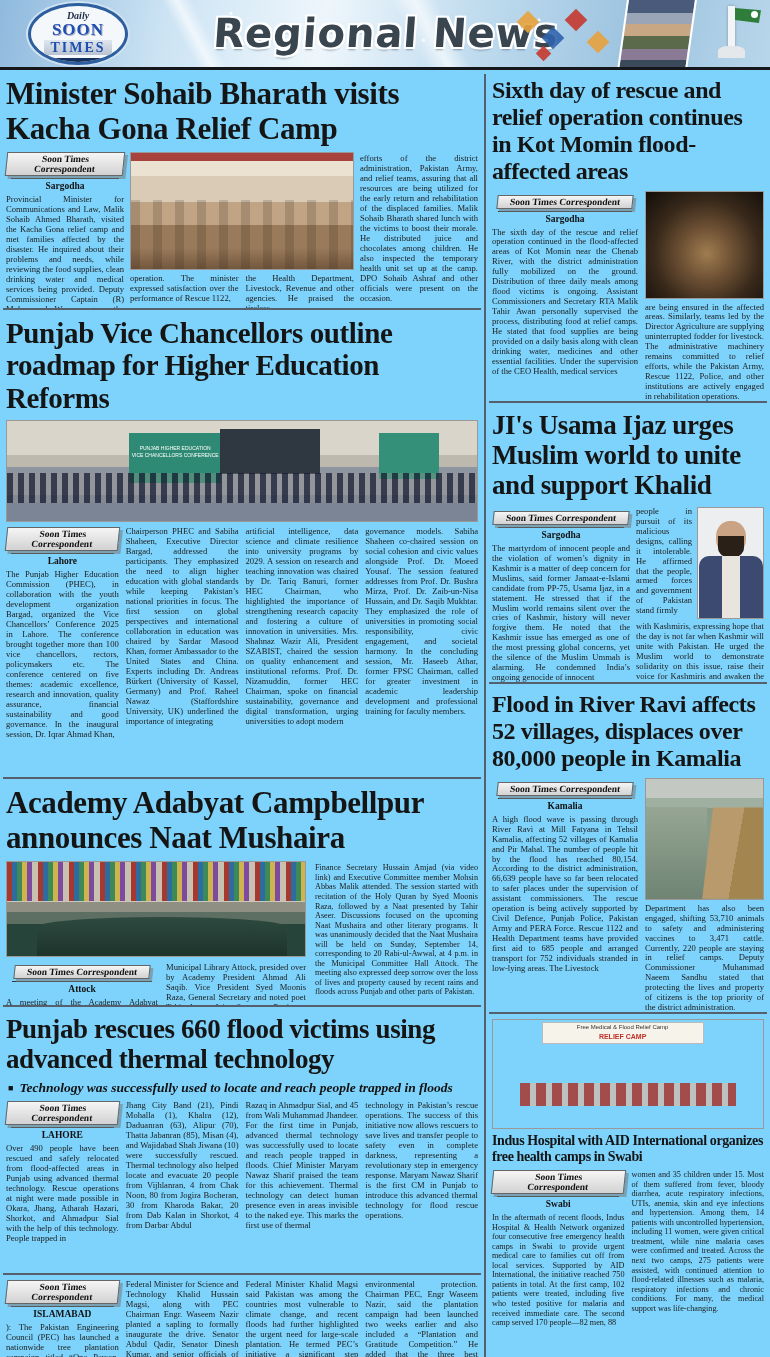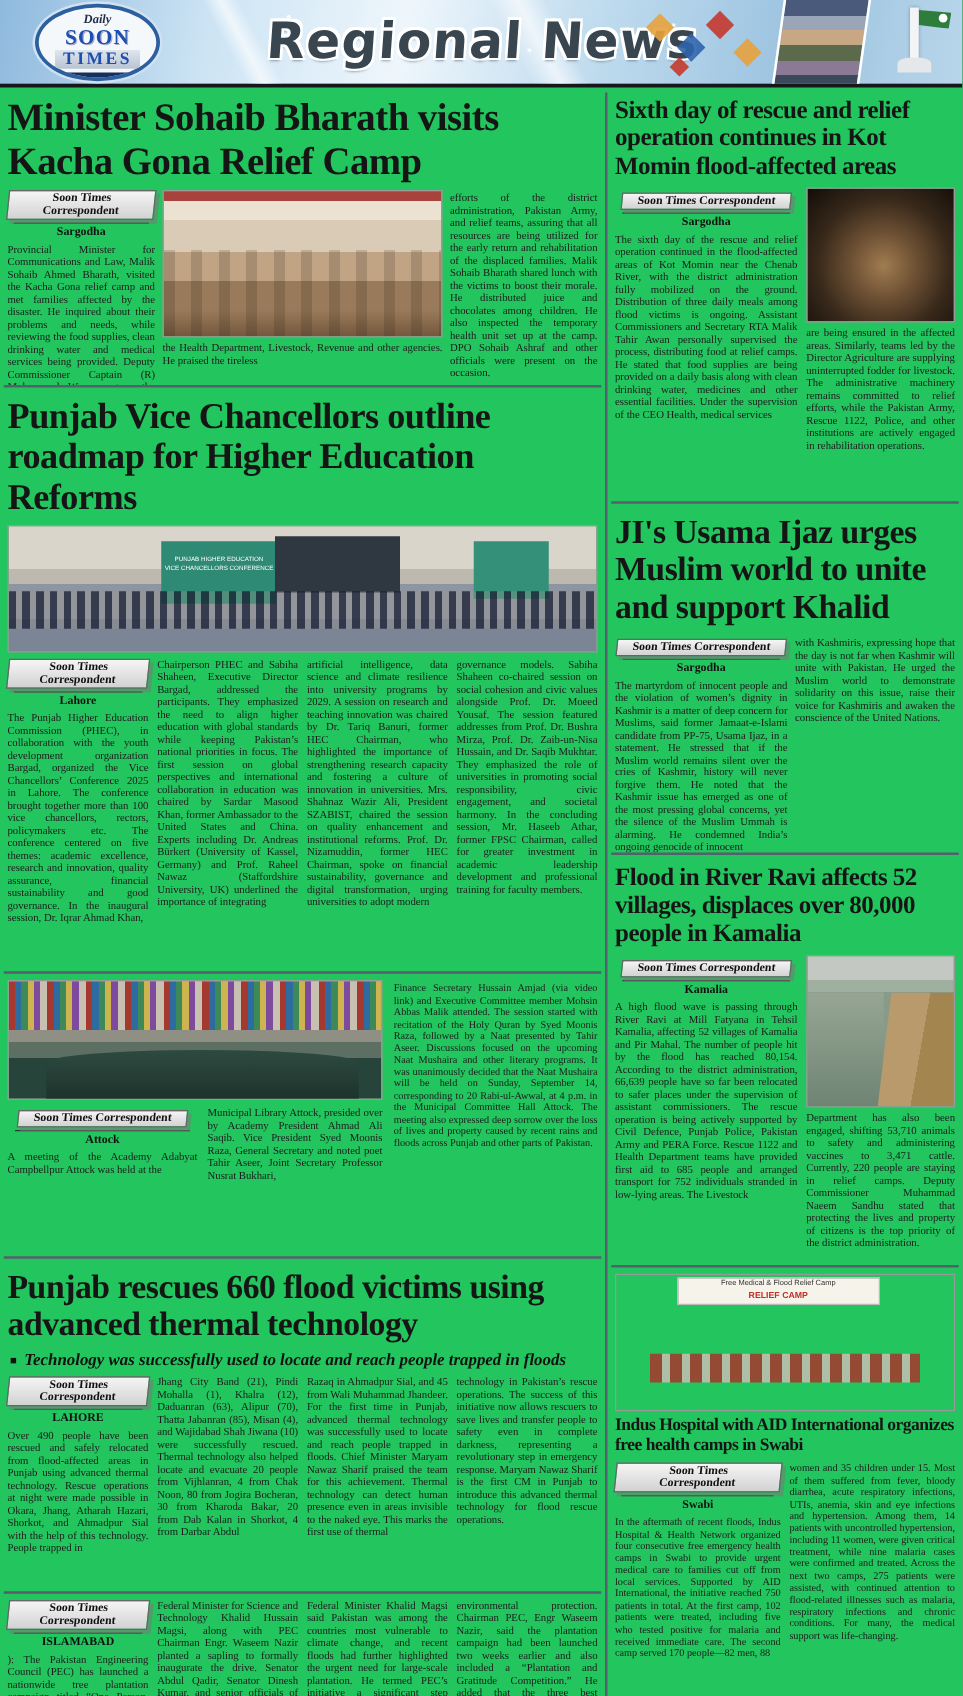--- a/index.html
+++ b/index.html
@@ -1,17 +1,17 @@
 <!DOCTYPE html>
 <html><head>
 <meta charset="utf-8">
 <style>
   * { margin:0; padding:0; box-sizing:border-box; }
   body { background:#888; font-family:"Liberation Serif", serif; }
-  .page { width:770px; height:1357px; margin:0 auto; background:#22c55e; overflow:hidden;
+  .page { width:770px; height:1357px; margin:0 auto; background:#7dd3fc; overflow:hidden;
           display:flex; flex-direction:column; position:relative; }
 
   
   .masthead { height:70px; position:relative; overflow:hidden; flex:0 0 70px;
     background:
       radial-gradient(circle at 30% 20%, rgba(255,255,255,.9) 0 1px, transparent 2px),
       radial-gradient(circle at 55% 60%, rgba(255,255,255,.8) 0 1px, transparent 2px),
       radial-gradient(circle at 70% 30%, rgba(255,255,255,.8) 0 1px, transparent 2px),
       linear-gradient(100deg,#8fb9dd 0%,#cde4f4 22%,#eef6fc 42%,#bfdbee 62%,#9cc3e0 82%,#b8d6ea 100%);
     border-bottom:3px solid #15171a; }
@@ -55,21 +55,21 @@
   .colL { width:478px; }
   .vrule { width:2px; background:#55606c; margin:4px 3px 0; }
   .colR { flex:1; }
 
   .art { border-bottom:2.5px solid #55606c; padding:5px 3px 4px; overflow:hidden; }
   .art:last-child { border-bottom:none; }
 
   .headline { font-weight:bold; color:#151515; line-height:1.12;
               letter-spacing:-.4px; margin:2px 0 6px; }
   .h32 { font-size:31px; } .h30 { font-size:29px; } .h28 { font-size:27px; }
-  .h26 { font-size:20px; } .h24 { font-size:14px; }
+  .h26 { font-size:24px; } .h24 { font-size:14px; }
 
   .byline { text-align:center; margin-bottom:4px; }
   .corr-badge { display:inline-block; font-size:9.5px; font-weight:bold; color:#111;
     border:1px solid #666; padding:1px 12px; background:linear-gradient(180deg,#f5f5f5,#d2d2d2);
     box-shadow:3px 3px 0 rgba(120,120,120,.55); transform:skewX(-6deg); }
   .byline-rule { height:1px; background:#333; width:92%; margin:2px auto; }
   .loc { font-size:9.5px; font-weight:bold; color:#111; }
 
   .bodytext { font-size:8.6px; line-height:1.16; text-align:justify; color:#1c1c1c; }
   .bodytext.small { font-size:8.2px; }
@@ -195,20 +195,21 @@
             <div class="byline">
               <div class="corr-badge">Soon Times Correspondent</div>
               <div class="byline-rule"></div>
               <div class="loc">Sargodha</div>
             </div>
             <div class="bodytext">Provincial Minister for Communications and Law, Malik Sohaib Ahmed Bharath, visited the Kacha Gona relief camp and met families affected by the disaster. He inquired about their problems and needs, while reviewing the food supplies, clean drinking water and medical services being provided. Deputy Commissioner Captain (R) Muhammad Waseem gave the minister a detailed briefing on the ongoing relief</div>
           </div>
           <div class="a1-mid">
             <div class="photo ph-relief" style="height:118px;"></div>
             <div class="a1-minicols">
+              <div class="bodytext">operation. The minister expressed satisfaction over the performance of Rescue 1122,</div>
               <div class="bodytext">the Health Department, Livestock, Revenue and other agencies. He praised the tireless</div>
             </div>
           </div>
           <div class="a1-right">
             <div class="bodytext">efforts of the district administration, Pakistan Army, and relief teams, assuring that all resources are being utilized for the early return and rehabilitation of the displaced families. Malik Sohaib Bharath shared lunch with the victims to boost their morale. He distributed juice and chocolates among children. He also inspected the temporary health unit set up at the camp. DPO Sohaib Ashraf and other officials were present on the occasion.</div>
           </div>
         </div>
       </div>
 
       <div class="art" style="height:469px;">
@@ -230,20 +231,21 @@
             </div>
             <div class="bodytext">The Punjab Higher Education Commission (PHEC), in collaboration with the youth development organization Bargad, organized the Vice Chancellors’ Conference 2025 in Lahore. The conference brought together more than 100 vice chancellors, rectors, policymakers etc. The conference centered on five themes: academic excellence, research and innovation, quality assurance, financial sustainability and good governance. In the inaugural session, Dr. Iqrar Ahmad Khan,</div>
           </div>
           <div class="bodytext">Chairperson PHEC and Sabiha Shaheen, Executive Director Bargad, addressed the participants. They emphasized the need to align higher education with global standards while keeping Pakistan’s national priorities in focus. The first session on global perspectives and international collaboration in education was chaired by Sardar Masood Khan, former Ambassador to the United States and China. Experts including Dr. Andreas Bürkert (University of Kassel, Germany) and Prof. Raheel Nawaz (Staffordshire University, UK) underlined the importance of integrating</div>
           <div class="bodytext">artificial intelligence, data science and climate resilience into university programs by 2029. A session on research and teaching innovation was chaired by Dr. Tariq Banuri, former HEC Chairman, who highlighted the importance of strengthening research capacity and fostering a culture of innovation in universities. Mrs. Shahnaz Wazir Ali, President SZABIST, chaired the session on quality enhancement and institutional reforms. Prof. Dr. Nizamuddin, former HEC Chairman, spoke on financial sustainability, governance and digital transformation, urging universities to adopt modern</div>
           <div class="bodytext">governance models. Sabiha Shaheen co-chaired session on social cohesion and civic values alongside Prof. Dr. Moeed Yousaf. The session featured addresses from Prof. Dr. Bushra Mirza, Prof. Dr. Zaib-un-Nisa Hussain, and Dr. Saqib Mukhtar. They emphasized the role of universities in promoting social responsibility, civic engagement, and societal harmony. In the concluding session, Mr. Haseeb Athar, former FPSC Chairman, called for greater investment in academic leadership development and professional training for faculty members.</div>
         </div>
       </div>
 
       <div class="art" style="height:228px;">
+        <div class="headline h32">Academy Adabyat Campbellpur announces Naat Mushaira</div>
         <div class="a3-grid">
           <div class="a3-left">
             <div class="photo ph-library" style="height:96px;"></div>
             <div class="a3-bottom">
               <div class="a3-b1">
                 <div class="byline">
                   <div class="corr-badge">Soon Times Correspondent</div>
                   <div class="byline-rule"></div>
                   <div class="loc">Attock</div>
                 </div>
@@ -322,20 +324,28 @@
         <div class="r2-grid">
           <div class="r2-c1">
             <div class="byline">
               <div class="corr-badge">Soon Times Correspondent</div>
               <div class="byline-rule"></div>
               <div class="loc">Sargodha</div>
             </div>
             <div class="bodytext">The martyrdom of innocent people and the violation of women’s dignity in Kashmir is a matter of deep concern for Muslims, said former Jamaat-e-Islami candidate from PP-75, Usama Ijaz, in a statement. He stressed that if the Muslim world remains silent over the cries of Kashmir, history will never forgive them. He noted that the Kashmir issue has emerged as one of the most pressing global concerns, yet the silence of the Muslim Ummah is alarming. He condemned India’s ongoing genocide of innocent</div>
           </div>
           <div class="r2-right">
+            <div class="r2-top">
+              <div class="r2-mini bodytext">people in pursuit of its malicious designs, calling it intolerable. He affirmed that the people, armed forces and government of Pakistan stand firmly</div>
+              <div class="photo ph-portrait" style="flex:1; height:112px;">
+                <div class="p-head"></div>
+                <div class="p-beard"></div>
+                <div class="p-vest"></div>
+              </div>
+            </div>
             <div class="r2-bottom bodytext">with Kashmiris, expressing hope that the day is not far when Kashmir will unite with Pakistan. He urged the Muslim world to demonstrate solidarity on this issue, raise their voice for Kashmiris and awaken the conscience of the United Nations.</div>
           </div>
         </div>
       </div>
 
       <div class="art" style="height:330px;">
         <div class="headline h26">Flood in River Ravi affects 52 villages, displaces over 80,000 people in Kamalia</div>
         <div class="r1-grid">
           <div class="r1-left">
             <div class="byline">

